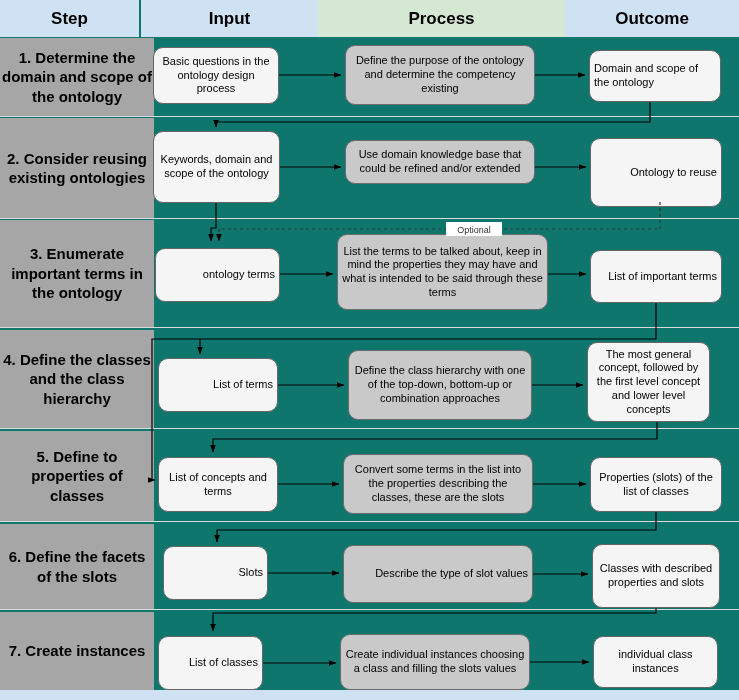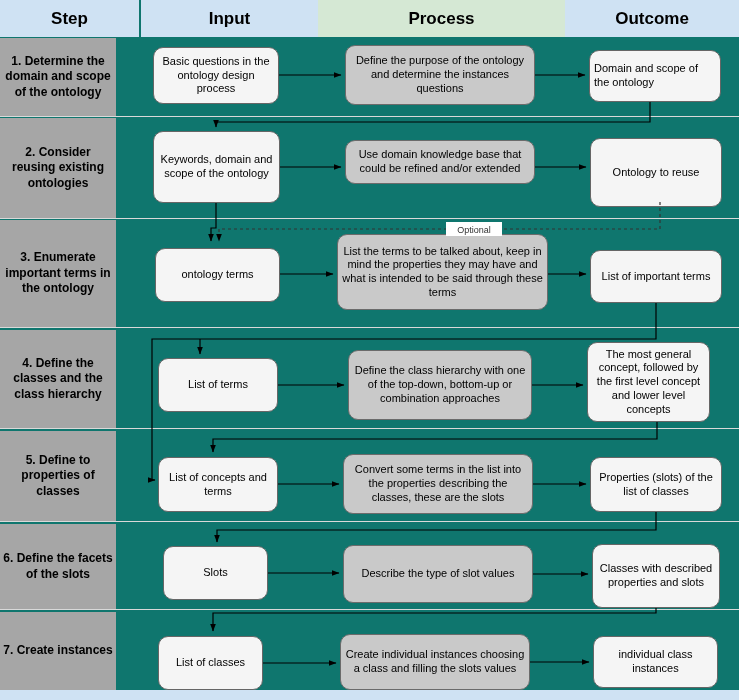--- a/index.html
+++ b/index.html
@@ -8,27 +8,27 @@
     font-family:"Liberation Sans","DejaVu Sans",sans-serif;
     background:#0f766e;color:#000;
   }
   .hcell{
     position:absolute;top:0;height:37px;display:flex;align-items:center;justify-content:center;
     font-size:17px;font-weight:bold;color:#000;
   }
   .hblue{background:#cfe2f3;}
   .hgreen{background:#d5e8d4;}
   .step-cell{
-    position:absolute;left:0;width:116px;background:#a6a6a6;
+    position:absolute;left:0;width:154px;background:#a6a6a6;
     display:flex;align-items:center;justify-content:center;text-align:center;
-    font-size:12px;font-weight:bold;line-height:1.3;padding:0 2px;box-sizing:border-box;
+    font-size:15px;font-weight:bold;line-height:1.3;padding:0 2px;box-sizing:border-box;
   }
   .node{
     position:absolute;box-sizing:border-box;border-radius:10px;
-    display:flex;align-items:center;justify-content:center;text-align:center;
+    display:flex;align-items:center;justify-content:flex-end;text-align:center;
     font-size:11px;line-height:1.25;padding:2px 4px;
   }
   .io{background:#f5f5f5;border:1px solid #666;}
   .proc{background:#c9c9c9;border:1px solid #6b6b6b;}
   .left-text{justify-content:flex-start;text-align:left;}
   .sep{position:absolute;left:0;width:739px;height:1px;background:#d9d9d9;}
   .footer{position:absolute;left:0;top:690px;width:739px;height:10px;background:#cfe2f3;}
   #wires{position:absolute;left:0;top:0;pointer-events:none;}
   .conn{stroke:#000;stroke-width:1.2;fill:none;}
   .dashed{stroke:#333;stroke-dasharray:3 3;}
@@ -78,21 +78,21 @@
       <span>6. Define the facets of the slots</span>
     </div>
   <div class="step-cell" style="top:612px;height:78px">
       <span>7. Create instances</span>
     </div>
 
   <div class="node io" style="left:153px;top:47px;width:126px;height:57px">
       <span>Basic questions in the ontology design process</span>
     </div>
   <div class="node proc" style="left:345px;top:45px;width:190px;height:60px">
-      <span>Define the purpose of the ontology and determine the instances questions</span>
+      <span>Define the purpose of the ontology and determine the competency existing</span>
     </div>
   <div class="node io left-text" style="left:589px;top:50px;width:132px;height:52px">
       <span>Domain and scope of the ontology</span>
     </div>
 
   <div class="node io" style="left:153px;top:131px;width:127px;height:72px">
       <span>Keywords, domain and scope of the ontology</span>
     </div>
   <div class="node proc" style="left:345px;top:140px;width:190px;height:44px">
       <span>Use domain knowledge base that could be refined and/or extended</span>

